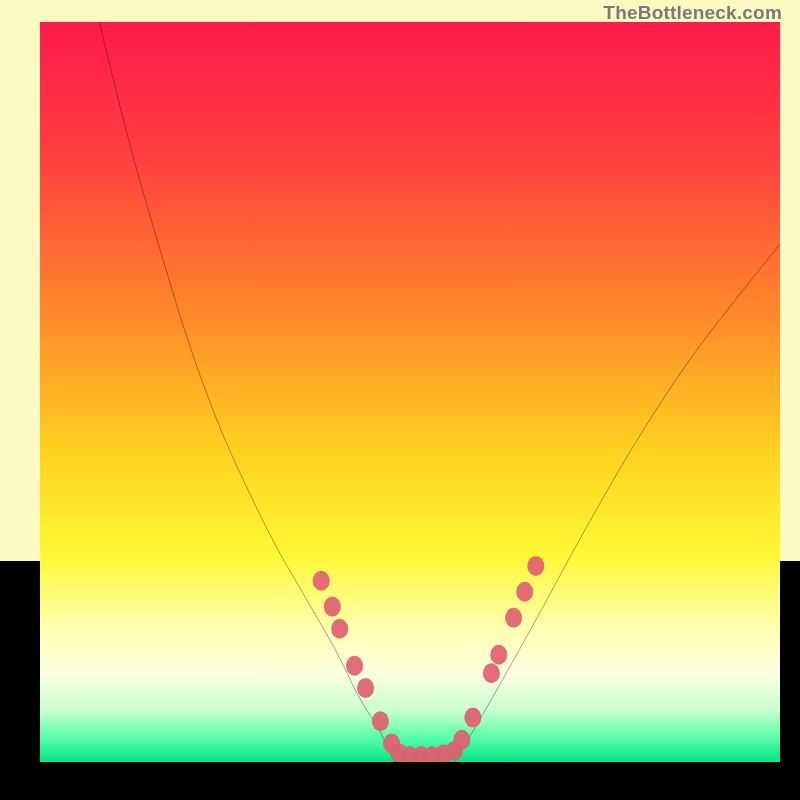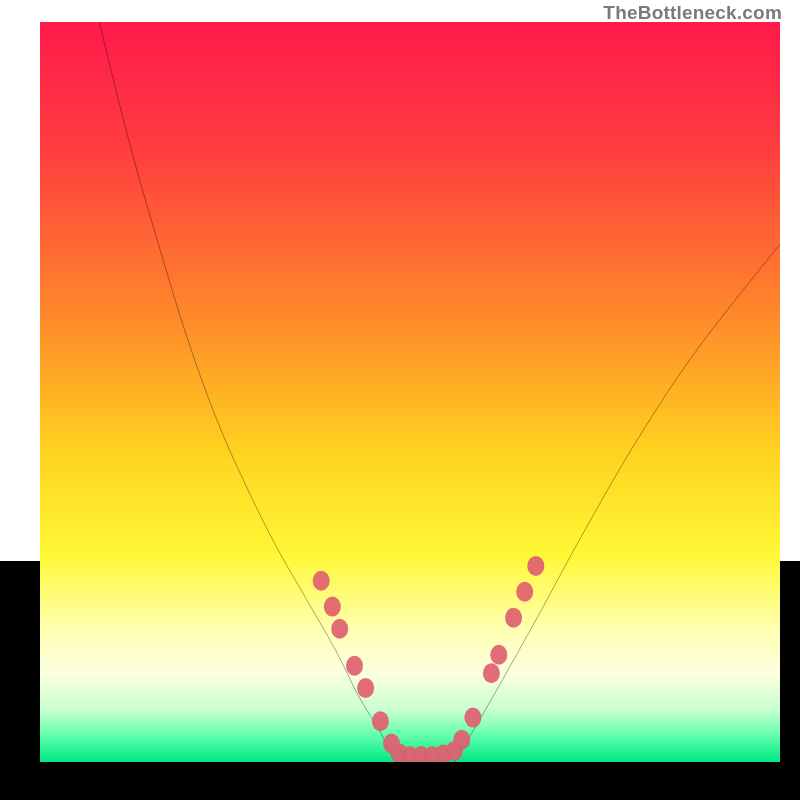--- a/index.html
+++ b/index.html
@@ -8,21 +8,21 @@
     width: 800px;
     height: 800px;
     background: #000;
     overflow: hidden;
     font-family: Arial, Helvetica, sans-serif;
   }
   .stage {
     position: relative;
     width: 800px;
     height: 561px;
-    background: #ffffff;
+    background: #fef9c3;
   }
   .plot-area {
     position: absolute;
     left: 40px;
     top: 22px;
     width: 740px;
     height: 740px;
     overflow: hidden;
   }
   .gradient-bg {

